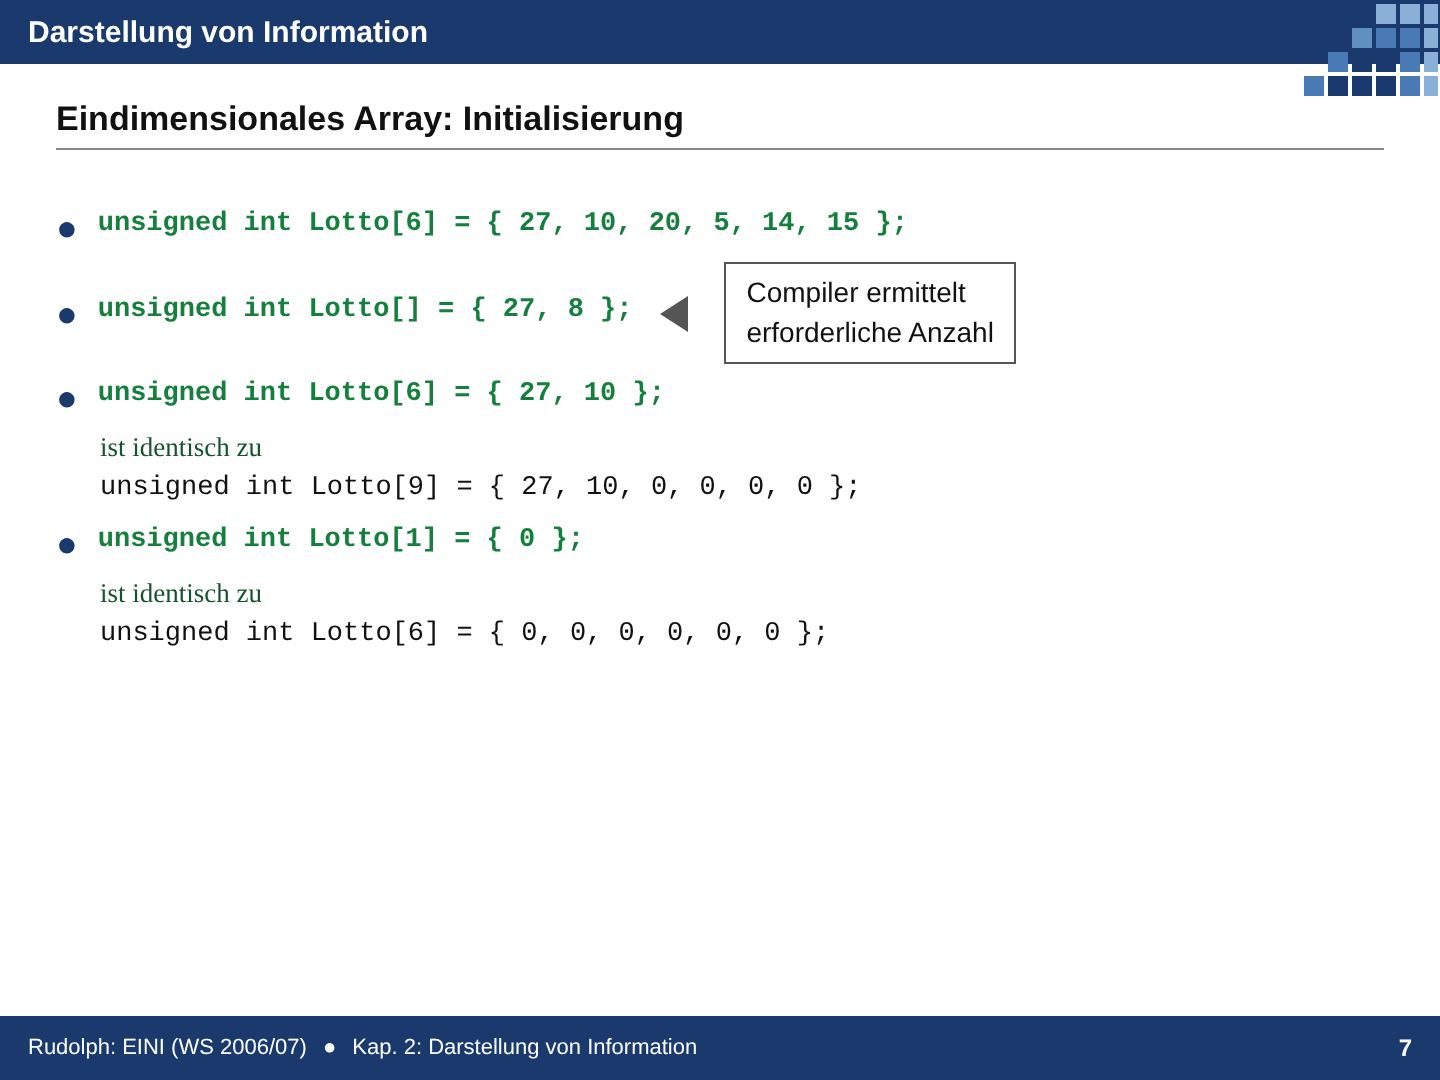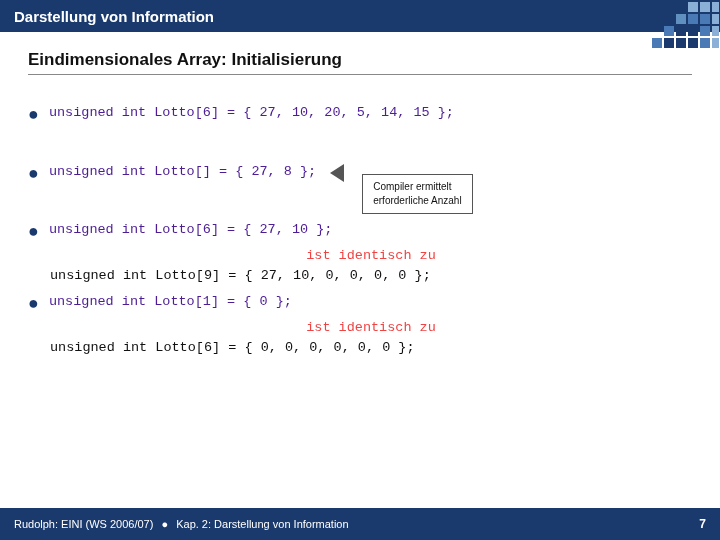--- a/index.html
+++ b/index.html
@@ -63,22 +63,23 @@
       color: #1a3a6e;
       font-size: 18px;
       margin-right: 10px;
       margin-top: 1px;
       flex-shrink: 0;
     }
 
     .code {
       font-family: 'Courier New', Courier, monospace;
       font-size: 13.5px;
-      color: #4c1d95;
+      color: #15803d;
       line-height: 1.5;
+      font-weight: bold;
     }
 
     .code-indent {
       font-family: 'Courier New', Courier, monospace;
       font-size: 13.5px;
       color: #111;
       line-height: 1.5;
       margin-left: 22px;
       margin-bottom: 6px;
     }
@@ -87,45 +88,43 @@
       display: flex;
       align-items: center;
       margin-bottom: 6px;
     }
 
     .callout-box {
       background: #fff;
       border: 1.5px solid #555;
       padding: 5px 10px;
       margin-left: 18px;
-      font-size: 10px;
+      font-size: 14px;
       color: #111;
       line-height: 1.4;
       white-space: nowrap;
       position: relative;
-      margin-top: 43px;
     }
 
     .callout-arrow {
       width: 0;
       height: 0;
       border-top: 9px solid transparent;
       border-bottom: 9px solid transparent;
       border-right: 14px solid #555;
       margin-left: 14px;
       flex-shrink: 0;
     }
 
     .ist-identisch {
-      font-family: Liberation Mono, monospace;
+      font-family: Liberation Serif, serif;
       font-size: 13.5px;
-      color: #ef4444;
+      color: #14532d;
       margin-left: 22px;
       margin-bottom: 3px;
-      text-align: center;
     }
 
     
     .footer {
       position: absolute;
       bottom: 0;
       left: 0;
       right: 0;
       background: #1a3a6e;
       height: 28px;

